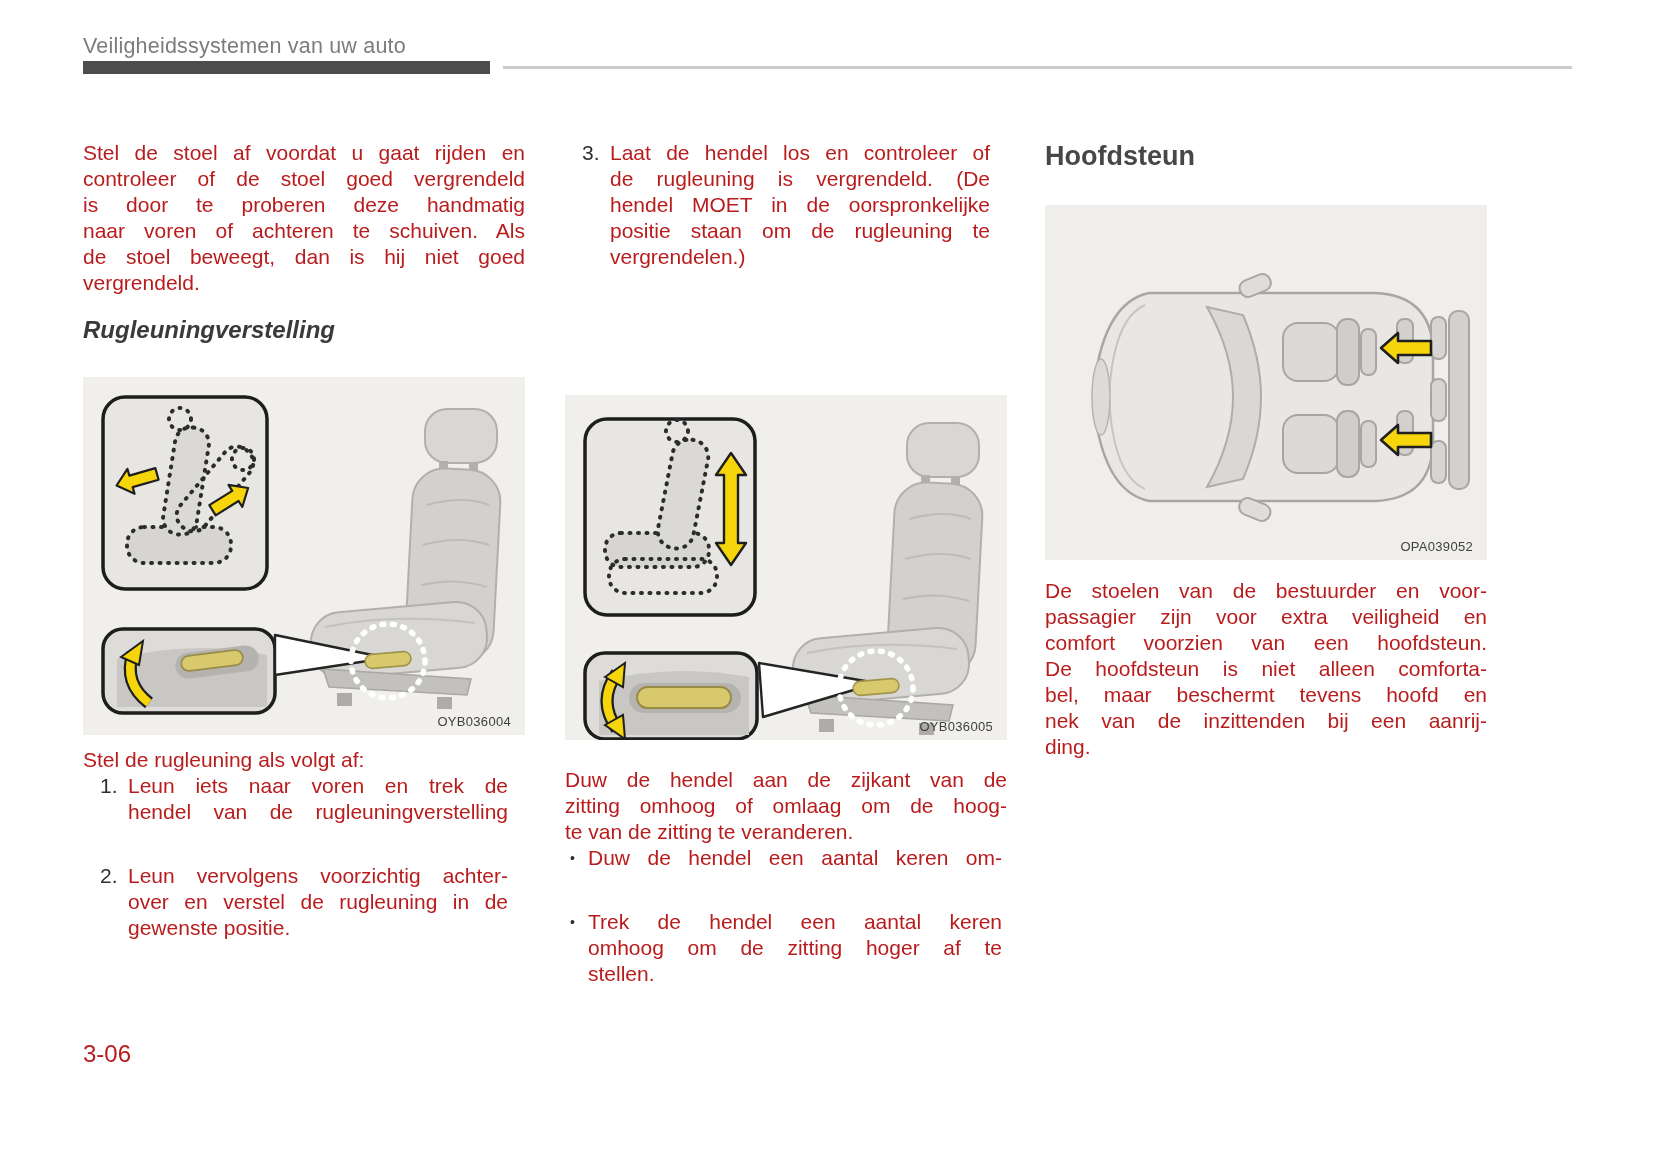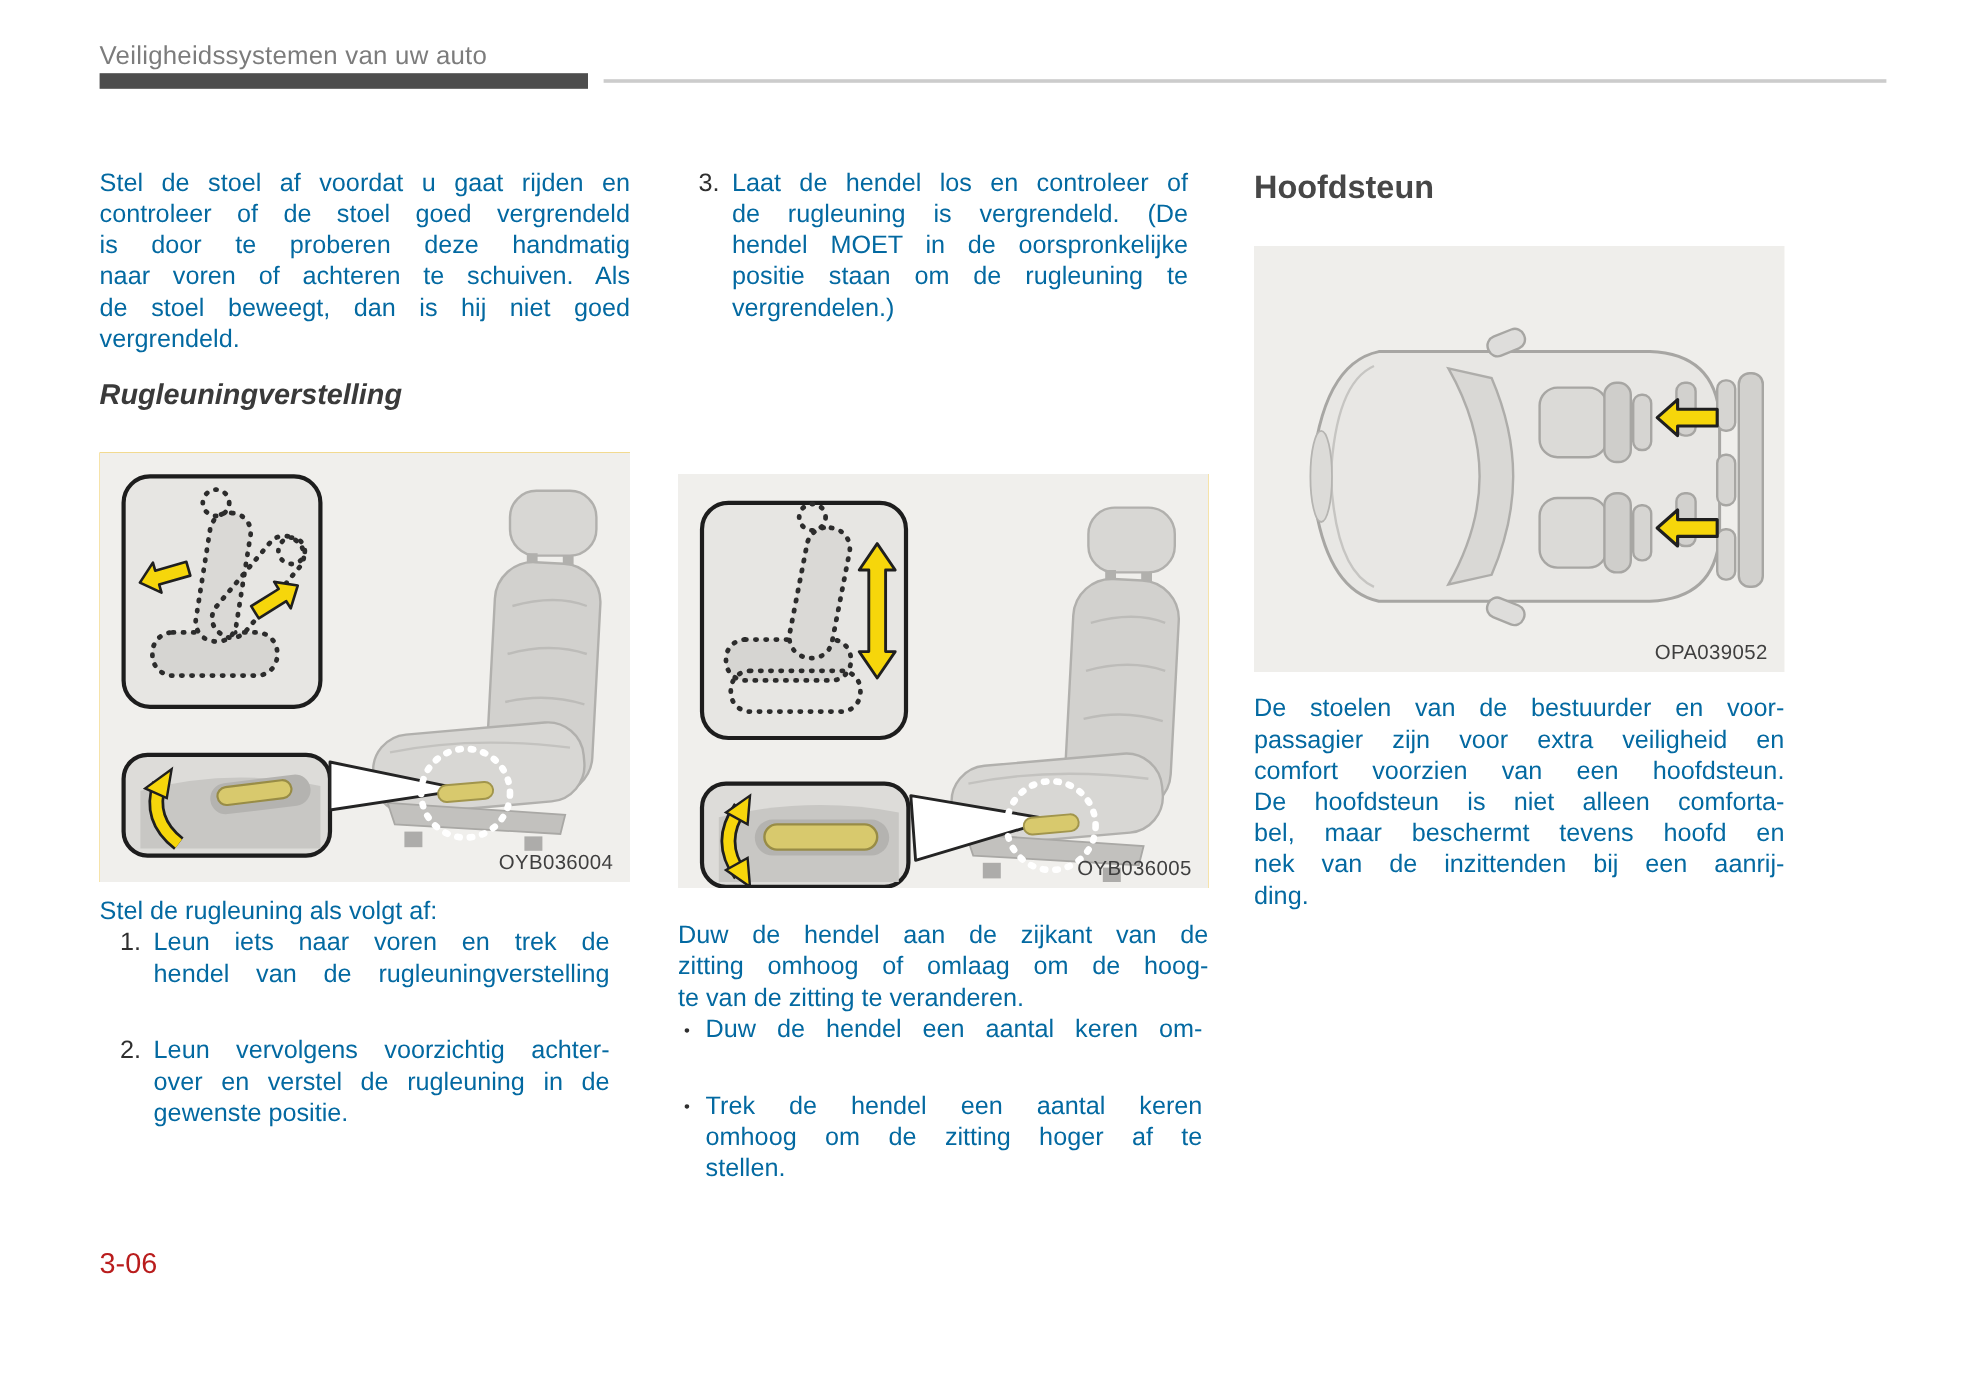--- a/index.html
+++ b/index.html
@@ -8,32 +8,32 @@
     font-family:Liberation Sans, sans-serif; color:#2f2f2f; overflow:hidden;
   }
   .runhead { position:absolute; left:83px; top:34px; font-size:21.5px; color:#7c7c7c; letter-spacing:.2px; }
   .headbar { position:absolute; left:83px; top:61px; width:407px; height:13px; background:#4d4d4d; }
   .headrule { position:absolute; left:503px; top:66px; width:1069px; height:3px; background:#cccccc; }
 
   .col  { position:absolute; top:0; width:442px; height:1165px; }
   .col1 { left:83px; } .col2 { left:565px; } .col3 { left:1045px; }
 
   .block { position:absolute; left:0; width:442px; }
-  .para  { font-size:21px; line-height:26px; color:#0369a1; }
+  .para  { font-size:21px; line-height:26px; color:#b91c1c; }
   .tline { text-align:justify; text-align-last:justify; }
   .tline.last { text-align-last:left; }
 
   .subhead { position:absolute; left:0; width:442px; margin:0; font-size:24px; font-weight:bold; font-style:italic; color:#3a3a3a; line-height:34px; }
   .subhead .tline, .nojust .tline { text-align:left; text-align-last:left; }
 
   .h2 { position:absolute; left:0; margin:0; font-size:27px; font-weight:bold; color:#474747; }
 
-  .fig { position:absolute; left:0; width:442px; margin:0; background:#eab308; }
+  .fig { position:absolute; left:0; width:442px; margin:0; background:#22c55e; }
   .fig svg { display:block; width:100%; height:100%; }
-  .figcap { position:absolute; right:14px; bottom:6px; font-size:17px; color:#3f3f3f; letter-spacing:.3px;text-align:right; }
+  .figcap { position:absolute; right:14px; bottom:6px; font-size:13px; color:#3f3f3f; letter-spacing:.3px;text-align:right; }
 
   .oli { padding-left:17px; width:425px; box-sizing:border-box; display:flex; }
   .num { flex:0 0 28px; font-size:21px; line-height:26px; }
   .itext { flex:1; min-width:0; }
 
   .bul { padding-left:5px; width:437px; box-sizing:border-box; display:flex; }
   .dot { flex:0 0 18px; font-size:14px; line-height:26px; color:#2f2f2f; }
   .btext { flex:1; min-width:0; }
 
   .pagenum { position:absolute; left:83px; top:1040px; font-size:24px; color:#b91c1c; }

